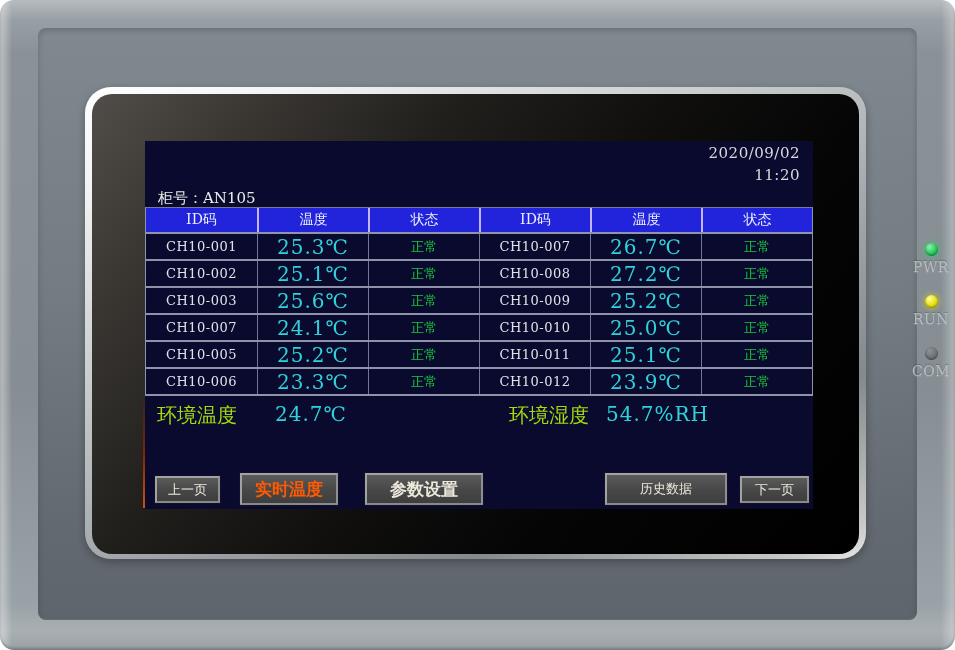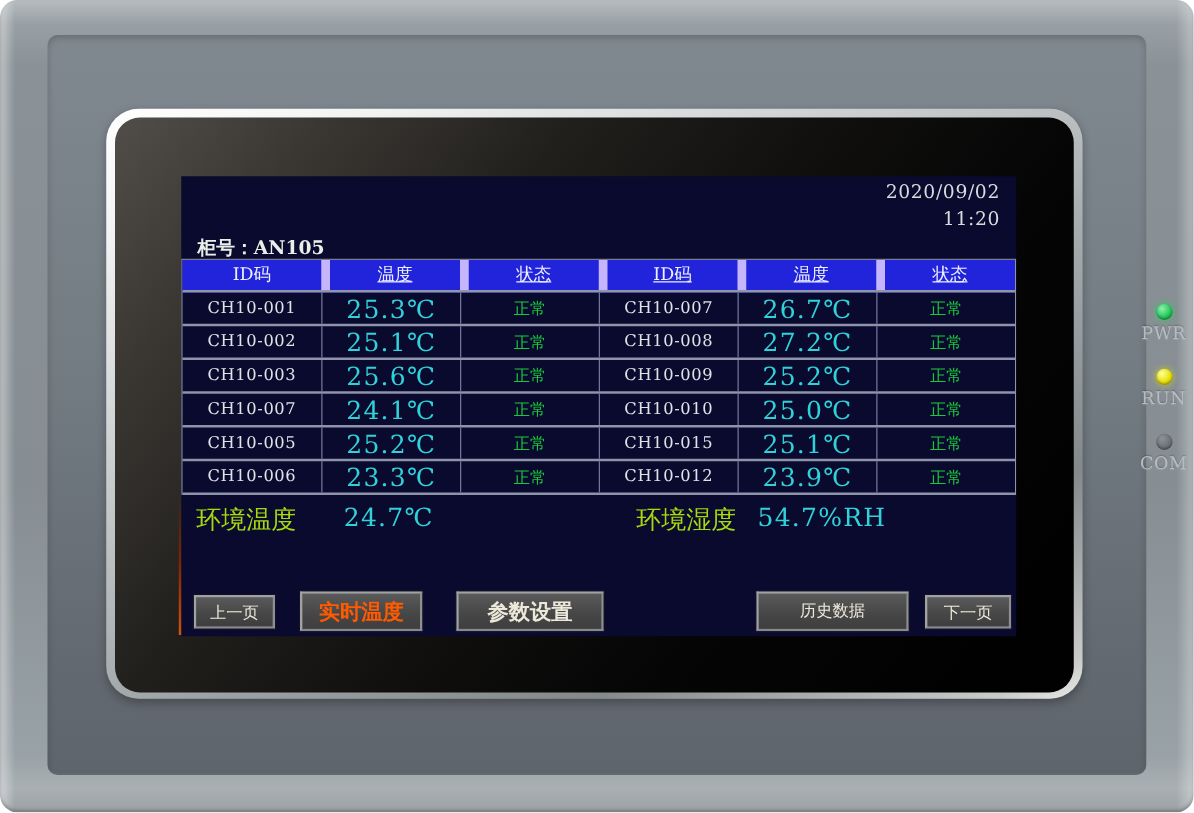--- a/index.html
+++ b/index.html
@@ -41,29 +41,29 @@
     background: linear-gradient(to bottom, rgba(90,25,5,0) 0%, #7a2606 50%, #cc5210 100%);
   }
 
   .lcd {
     position:absolute; left:145px; top:141px; width:668px; height:368px;
     background:#0a0a2e; color:#d8dadc; overflow:hidden;
   }
 
   .date  { position:absolute; top:3px;  right:13px; font-size:15px; letter-spacing:.5px; }
   .time  { position:absolute; top:25px; right:13px; font-size:15px; letter-spacing:.5px; }
-  .cabinet { position:absolute; top:48px; left:13px; font-size:15px; font-weight:bold; color:#e8eee8; }
+  .cabinet { position:absolute; top:48px; left:13px; font-size:15px; font-weight:normal; color:#e8eee8; }
 
   .data-table { position:absolute; top:66px; left:0; right:0;
     border-left:1px solid #8d93a8; border-right:1px solid #8d93a8; border-top:1px solid #777d90; }
   .tr-head { display:grid; grid-template-columns:repeat(6,1fr); height:26px;
     background:#2124da; border-bottom:2px solid #9096a8; }
   .th { display:flex; align-items:center; justify-content:center;
     color:#eef0ff; font-size:14px; }
-  .th + .th { border-left:7px solid #c4b5fd;text-decoration:underline; }
+  .th + .th { border-left:2px solid #c4b5fd; }
   .tr { display:grid; grid-template-columns:repeat(6,1fr); height:27px;
     border-bottom:2px solid #8d93a8; }
   .td { display:flex; align-items:center; justify-content:center; }
   .td + .td { border-left:1px solid #70769a; }
   .td-id     { color:#dfe3e6; font-size:13px; letter-spacing:.5px; }
   .td-temp   { color:#30d2da; font-size:20px; letter-spacing:1px; }
   .td-status { color:#17c83a; font-size:13px; }
 
   .env-label { position:absolute; top:261px; font-size:20px; color:#a6da0c; }
   .env-value { position:absolute; top:261px; font-size:20px; color:#30d2da; letter-spacing:1px; }
@@ -179,21 +179,21 @@
             <div class="td td-temp">24.1℃</div>
             <div class="td td-status">正常</div>
             <div class="td td-id">CH10-010</div>
             <div class="td td-temp">25.0℃</div>
             <div class="td td-status">正常</div>
           </div>
           <div class="tr">
             <div class="td td-id">CH10-005</div>
             <div class="td td-temp">25.2℃</div>
             <div class="td td-status">正常</div>
-            <div class="td td-id">CH10-015</div>
+            <div class="td td-id">CH10-011</div>
             <div class="td td-temp">25.1℃</div>
             <div class="td td-status">正常</div>
           </div>
           <div class="tr">
             <div class="td td-id">CH10-006</div>
             <div class="td td-temp">23.3℃</div>
             <div class="td td-status">正常</div>
             <div class="td td-id">CH10-012</div>
             <div class="td td-temp">23.9℃</div>
             <div class="td td-status">正常</div>

